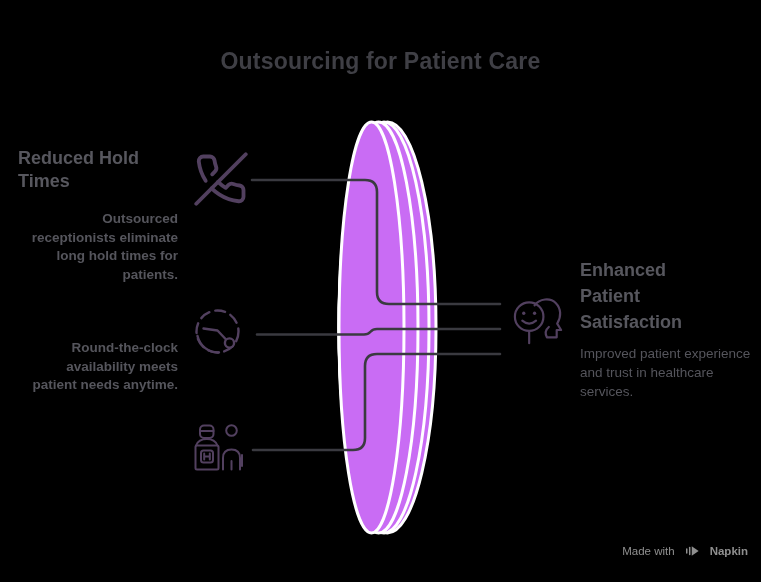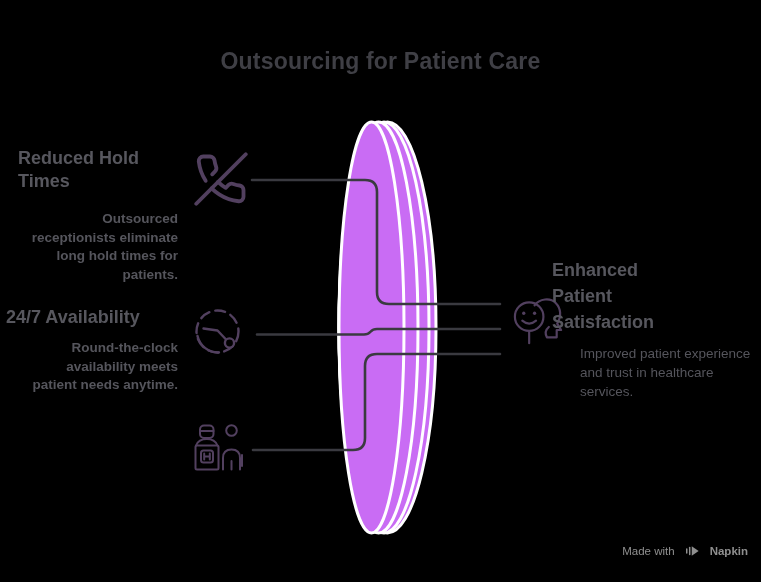--- a/index.html
+++ b/index.html
@@ -22,21 +22,21 @@
     position:absolute; right:583px; text-align:right;
     font-size:13.5px; line-height:18.5px; color:var(--body_text);font-weight:bold;
   }
   .head-1 { top:147px; width:160px; }
   .desc-1 { top:210px; width:152px; }
   .head-2 { top:306px; width:172px; }
   .desc-2 { top:339px; width:150px; }
   .head-3 { top:422px; width:172px; }
   .desc-3 { top:455px; width:140px; }
   .r-head {
-    position:absolute; left:552px; top:257px; width:120px;
+    position:absolute; left:580px; top:257px; width:120px;
     font-weight:bold; font-size:18px; line-height:26px;
     color:var(--heading_text);
   }
   .r-desc {
     position:absolute; left:580px; top:344px; width:172px;
     font-size:13.5px; line-height:19px; color:var(--body_text);
   }
   #diagram { position:absolute; left:0; top:0; }
   .ellipse-slice { fill:var(--ellipse_fill); stroke:var(--ellipse_stroke); stroke-width:3; }
   .connector { fill:none; stroke:var(--connector); stroke-width:2.6; stroke-linecap:round; }
@@ -75,21 +75,20 @@
     <path class="connector" d="M253 450 H353 Q365 450 365 438 V366 Q365 354 377 354 H500"></path>
   </svg>
 
   <div class="l-head head-1">Reduced Hold Times</div>
   <svg id="icon-phone-off" class="icon" width="54" height="54" viewBox="0 0 24 24">
     <path stroke-width="1.7" d="M10.68 13.31a16 16 0 0 0 3.41 2.6l1.27-1.27a2 2 0 0 1 2.11-.45 12.84 12.84 0 0 0 2.81.7 2 2 0 0 1 1.72 2v3a2 2 0 0 1-2.18 2 19.79 19.79 0 0 1-8.63-3.07 19.42 19.42 0 0 1-3.33-2.67m-2.67-3.34a19.79 19.79 0 0 1-3.07-8.63A2 2 0 0 1 4.11 2h3a2 2 0 0 1 2 1.72 12.84 12.84 0 0 0 .7 2.81 2 2 0 0 1-.45 2.11L8.09 9.91"></path>
     <line stroke-width="1.7" x1="23" y1="1" x2="1" y2="23"></line>
   </svg>
   <div class="l-desc desc-1">Outsourced receptionists eliminate long hold times for patients.</div>
 
-  <div class="l-head head-2">24/7 Availability</div>
   <svg id="icon-clock" class="icon" width="53" height="53" viewBox="0 0 53 53">
     <circle stroke-width="2.4" cx="26.5" cy="26.5" r="21" stroke-dasharray="10 6"></circle>
     <path stroke-width="2.4" d="M6.5 31 A21 21 0 0 0 28 47.4"></path>
     <path stroke-width="2.4" d="M12.5 23.5 L26.5 25.5 L35.5 35"></path>
     <circle class="maskfill" stroke-width="2.4" cx="38.5" cy="38" r="4.6"></circle>
   </svg>
   <div class="l-desc desc-2">Round-the-clock availability meets patient needs anytime.</div>
 
   <svg id="icon-staff" class="icon" width="50" height="52" viewBox="0 0 50 52">
     <rect stroke-width="2" x="7" y="1.5" width="13.5" height="12.5" rx="4"></rect>

